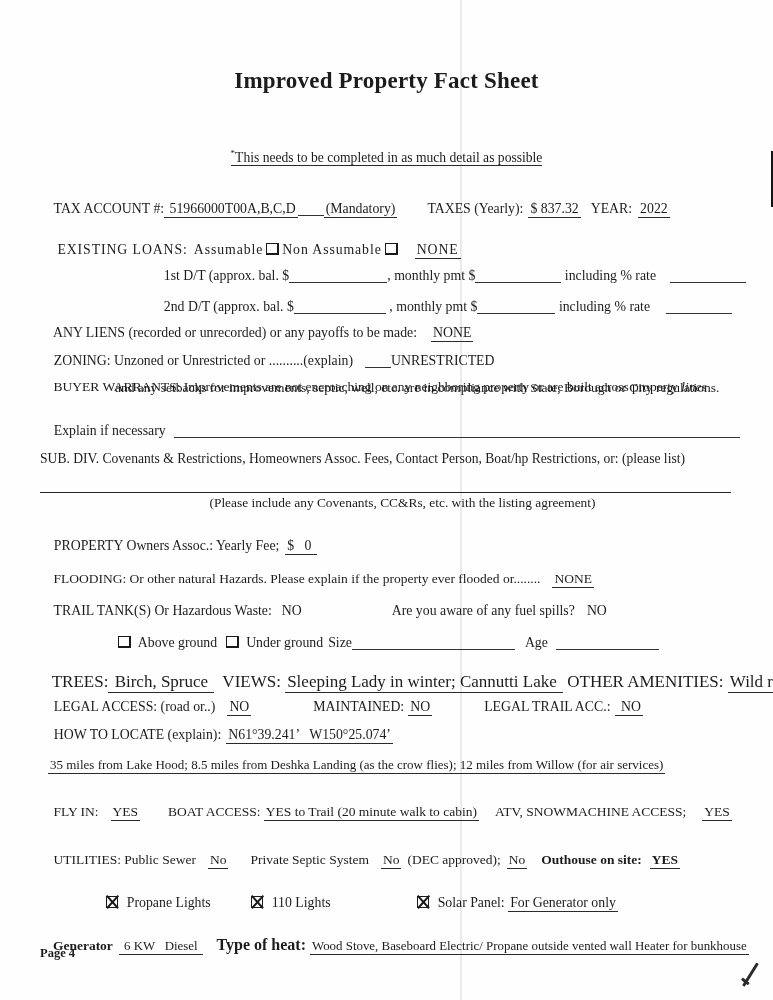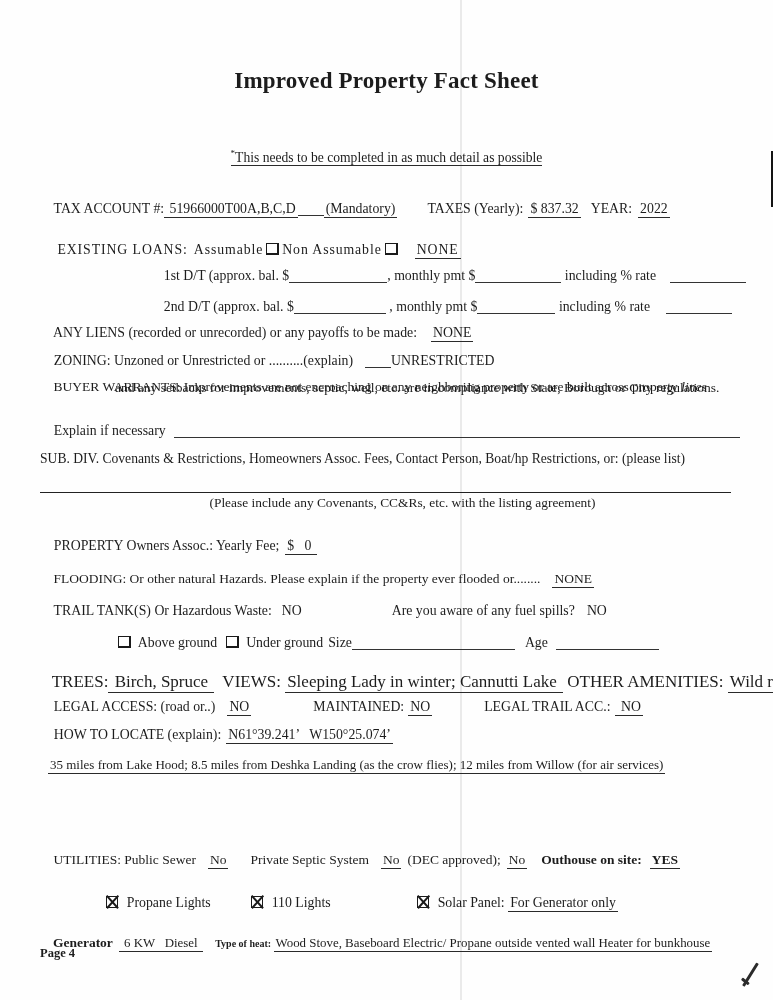--- a/index.html
+++ b/index.html
@@ -116,31 +116,34 @@
   </div>
 
   <div class="line" style="top:709px;">
     <span>HOW TO LOCATE (explain):</span><i class="sp" style="width:5px;"></i><span class="u">N61°39.241’   W150°25.074’</span>
   </div>
 
   <div class="line" style="top:741px; left:35px; font-size:13px;text-align:right;">
     <span class="u">35 miles from Lake Hood; 8.5 miles from Deshka Landing (as the crow flies); 12 miles from Willow (for air services)</span>
   </div>
 
+  <div class="line" style="top:787px; font-size:13.5px;">
+    <span>FLY IN:</span><i class="sp" style="width:12px;"></i><span class="u">YES</span><i class="sp" style="width:28px;"></i><span>BOAT ACCESS: </span><span class="u">YES to Trail (20 minute walk to cabin)</span><i class="sp" style="width:16px;"></i><span>ATV, SNOWMACHINE ACCESS;</span><i class="sp" style="width:16px;"></i><span class="u">YES</span>
+  </div>
 
   <div class="line" style="top:835px; font-size:13.5px;">
     <span>UTILITIES: Public Sewer</span><i class="sp" style="width:12px;"></i><span class="u">No</span><i class="sp" style="width:22px;"></i><span>Private Septic System</span><i class="sp" style="width:12px;"></i><span class="u">No</span><i class="sp" style="width:6px;"></i><span>(DEC approved);</span><i class="sp" style="width:6px;"></i><span class="u">No</span><i class="sp" style="width:14px;"></i><span class="b">Outhouse on site:</span><i class="sp" style="width:8px;"></i><span class="u b">YES</span>
   </div>
 
   <div class="line" style="top:877px; left:88px;">
     <span class="cbx"></span><i class="sp" style="width:5px;"></i><span>Propane Lights</span><i class="sp" style="width:36px;"></i><span class="cbx"></span><i class="sp" style="width:5px;"></i><span>110 Lights</span><i class="sp" style="width:82px;"></i><span class="cbx"></span><i class="sp" style="width:5px;"></i><span>Solar Panel: </span><span class="u">For Generator only</span>
   </div>
 
   <div class="line" style="top:919px; font-size:12.9px;">
-    <span class="b" style="font-size:13.5px;">Generator</span><i class="sp" style="width:6px;"></i><span class="u"> 6 KW   Diesel </span><i class="sp" style="width:10px;"></i><span class="b" style="font-size:10px;"> Type of heat: </span><span class="u">Wood Stove, Baseboard Electric/ Propane outside vented wall Heater for bunkhouse</span>
+    <span class="b" style="font-size:13.5px;">Generator</span><i class="sp" style="width:6px;"></i><span class="u"> 6 KW   Diesel </span><i class="sp" style="width:10px;"></i><span class="b" style="font-size:16px;"> Type of heat: </span><span class="u">Wood Stove, Baseboard Electric/ Propane outside vented wall Heater for bunkhouse</span>
   </div>
 
   <div class="line b" style="top:946px; font-size:12.5px;">Page 4</div>
 
   <div class="edge-mark"></div>
   <div class="pen-mark"></div>
 
 </div>
 
 </body></html>

